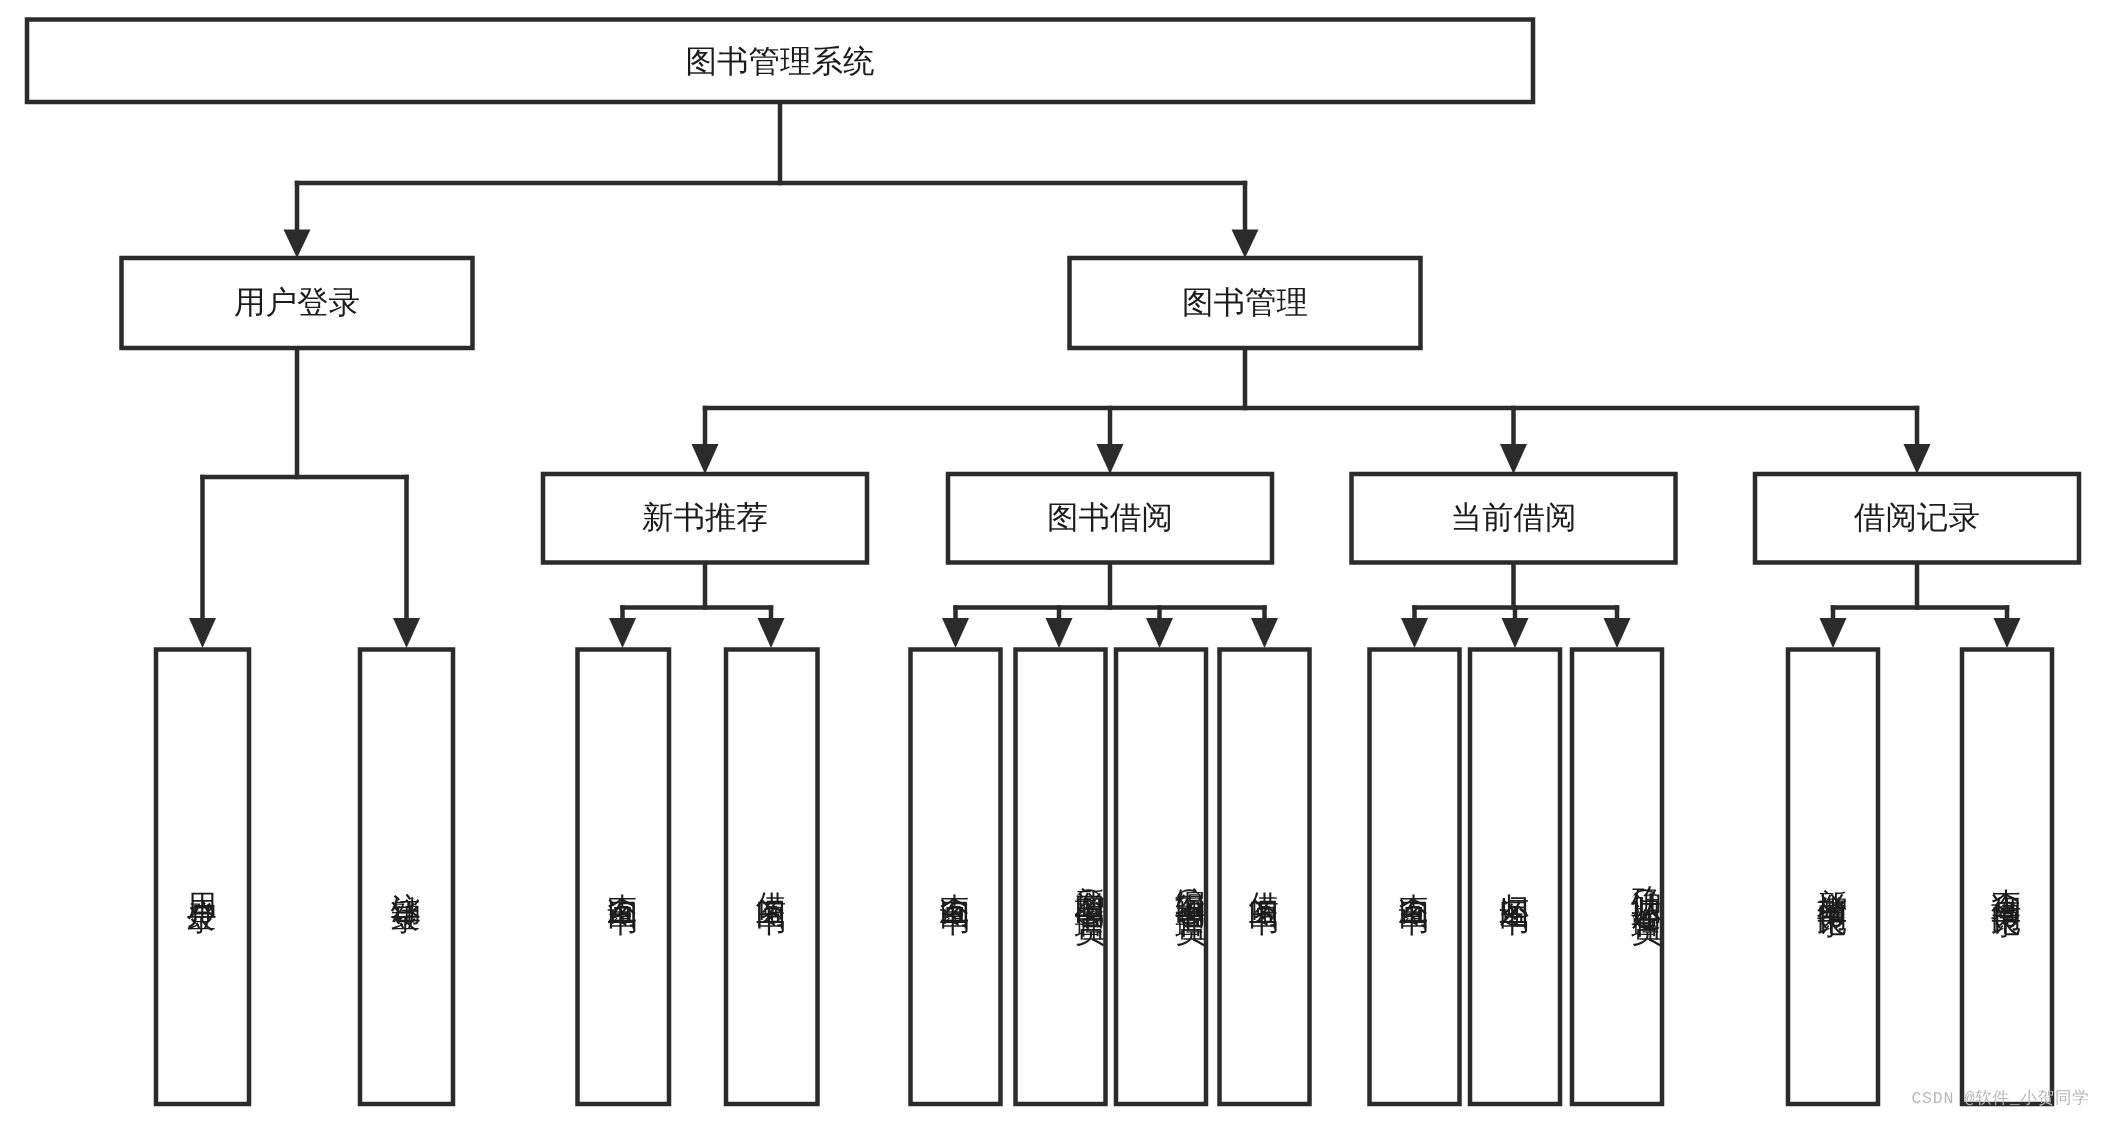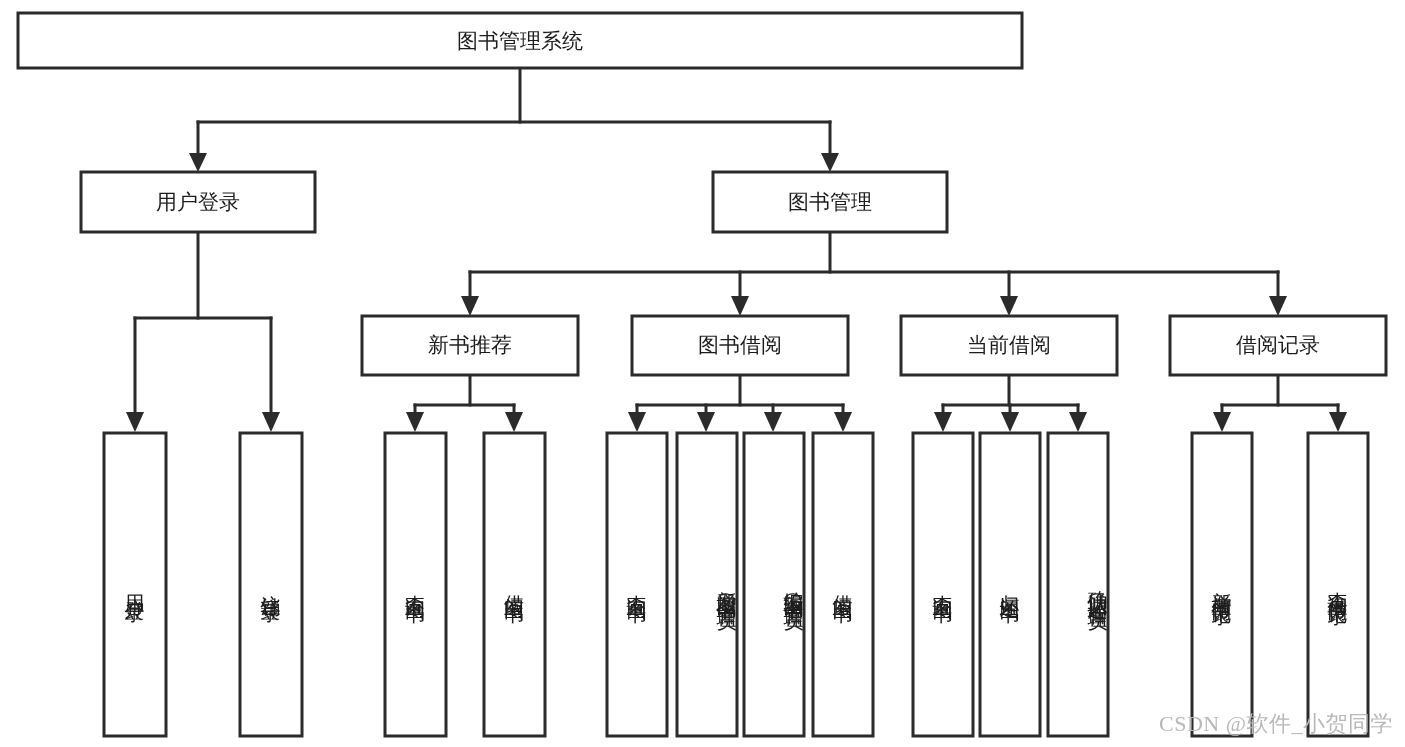--- a/index.html
+++ b/index.html
@@ -44,22 +44,22 @@
     font-family: "DejaVu Sans", "Liberation Sans", sans-serif;
     font-size: 21px;
     fill: #1c1c1c;
     text-anchor: middle;
     dominant-baseline: middle;
   }
   .watermark {
     position: absolute;
     right: 12px;
     bottom: 8px;
-    font-family: Liberation Serif, serif;
-    font-size: 22px;
+    font-family: Liberation Mono, monospace;
+    font-size: 11px;
     color: #b8b8b8;
     letter-spacing: 0.5px;
     white-space: nowrap;
     pointer-events: none;
   }
   .vlabel {
     position: absolute;
     display: flex;
     align-items: center;
     justify-content: center;

